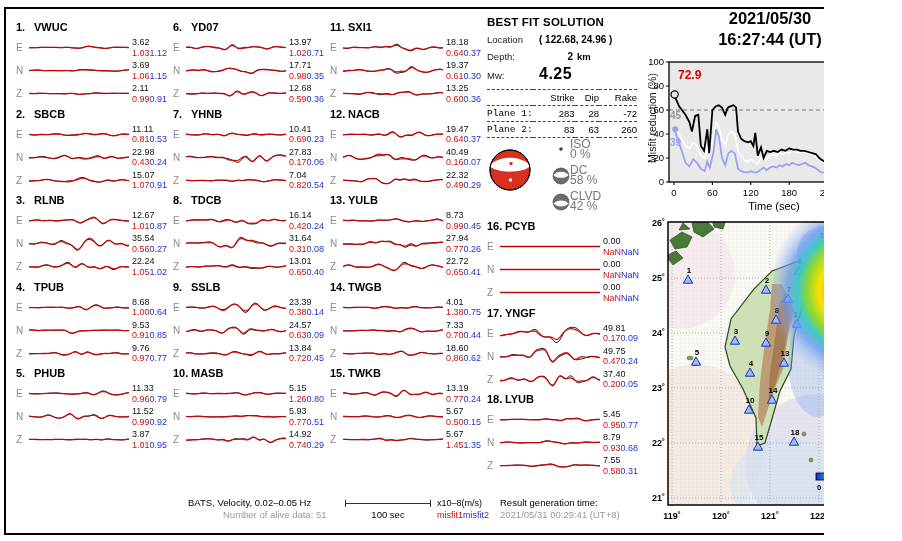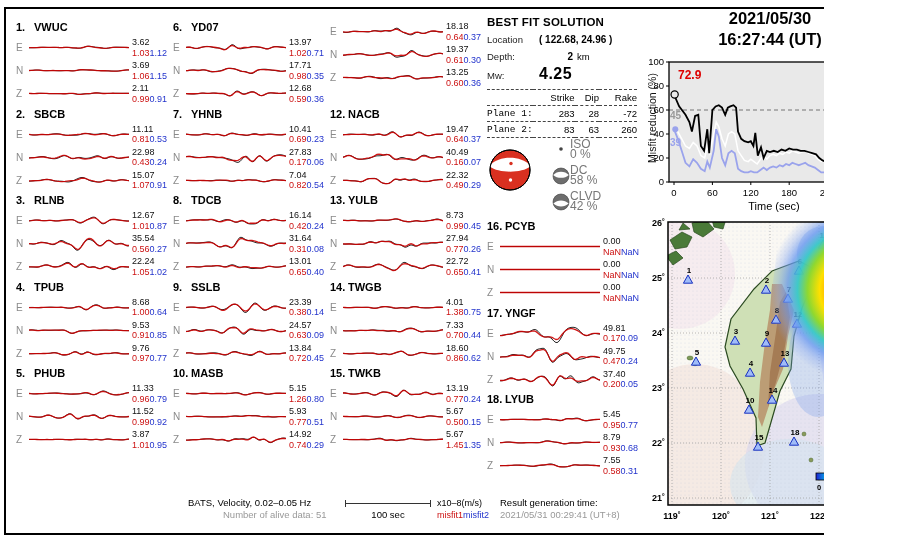--- a/index.html
+++ b/index.html
@@ -413,20 +413,21 @@
             </svg>
             <div class="trace-nums">
               <div class="tn-val">14.92</div>
               <div class="tn-mis"><span class="m1">0.74</span><span class="m2">0.29</span></div>
             </div>
           </div>
         </div>
       </div>
       <div class="wcol" style="left: 330px; top: 20px;">
         <div class="station">
+          <div class="st-head"><span class="st-num">11.</span><span>SXI1</span></div>
           <div class="trace-row">
             <span class="comp-label">E</span>
             <svg class="trace-svg" width="100" height="23" viewBox="0 0 100 23">
               <polyline points="0.0,12.11 2.0,12.39 4.0,12.48 6.0,12.21 8.0,11.71 10.0,11.31 12.0,11.23 14.0,11.36 16.0,11.48 18.0,11.49 20.0,11.52 22.0,11.68 24.0,11.89 26.0,11.85 28.0,11.45 30.0,10.92 32.0,10.64 34.0,10.77 36.0,11.07 38.0,11.14 40.0,10.90 42.0,10.68 44.0,10.84 46.0,11.18 48.0,11.02 50.0,9.97 52.0,8.60 54.0,8.10 56.0,9.07 58.0,10.83 60.0,12.31 62.0,13.18 64.0,13.88 66.0,14.61 68.0,14.88 70.0,14.22 72.0,13.05 74.0,12.31 76.0,12.47 78.0,13.11 80.0,13.45 82.0,13.14 84.0,12.42 86.0,11.72 88.0,11.29 90.0,11.18 92.0,11.32 94.0,11.58 96.0,11.81 98.0,11.87 100.0,11.73 " fill="none" stroke="#111111" stroke-width="0.9"></polyline>
               <polyline points="0.0,11.97 2.0,12.11 4.0,12.15 6.0,11.97 8.0,11.63 10.0,11.35 12.0,11.32 14.0,11.50 16.0,11.66 18.0,11.67 20.0,11.59 22.0,11.58 24.0,11.64 26.0,11.59 28.0,11.30 30.0,10.93 32.0,10.80 34.0,11.05 36.0,11.43 38.0,11.50 40.0,11.16 42.0,10.72 44.0,10.61 46.0,10.76 48.0,10.66 50.0,10.03 52.0,9.30 54.0,9.26 56.0,10.09 58.0,11.23 60.0,12.08 62.0,12.71 64.0,13.40 66.0,14.03 68.0,14.08 70.0,13.37 72.0,12.47 74.0,12.07 76.0,12.39 78.0,13.04 80.0,13.46 82.0,13.30 84.0,12.62 86.0,11.76 88.0,11.10 90.0,10.86 92.0,11.01 94.0,11.38 96.0,11.76 98.0,11.99 100.0,11.96 " fill="none" stroke="#cc0000" stroke-width="1.3" opacity="0.9"></polyline>
             </svg>
             <div class="trace-nums">
               <div class="tn-val">18.18</div>
               <div class="tn-mis"><span class="m1">0.64</span><span class="m2">0.37</span></div>
             </div>
@@ -713,21 +714,21 @@
 
   <div class="bestfit">
     <div class="bf-title">BEST FIT SOLUTION</div>
     <div class="bf-row">
       <span class="bf-label">Location</span>
       <span class="bf-strong">( 122.68,  24.96 )</span>
     </div>
     <div class="bf-row">
       <span class="bf-label">Depth:</span>
       <span style="width:34px;text-align:right;"><span class="bf-strong">2</span></span>
-      <span style="margin-left:4px;">km</span>
+      <span style="margin-left:4px;font-weight:bold;">km</span>
     </div>
     <div class="bf-row" style="margin-top:3px;">
       <span class="bf-label">Mw:</span>
       <span class="bf-mw">4.25</span>
     </div>
     <table class="bf-table">
       <thead>
         <tr>
           <th class="rl"></th>
           <th>Strike</th>

